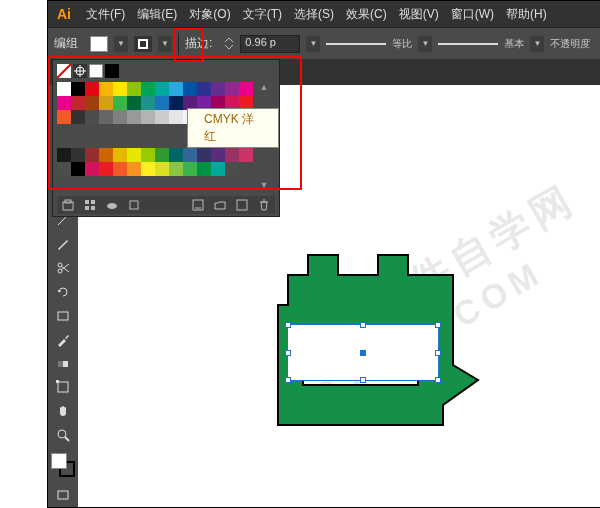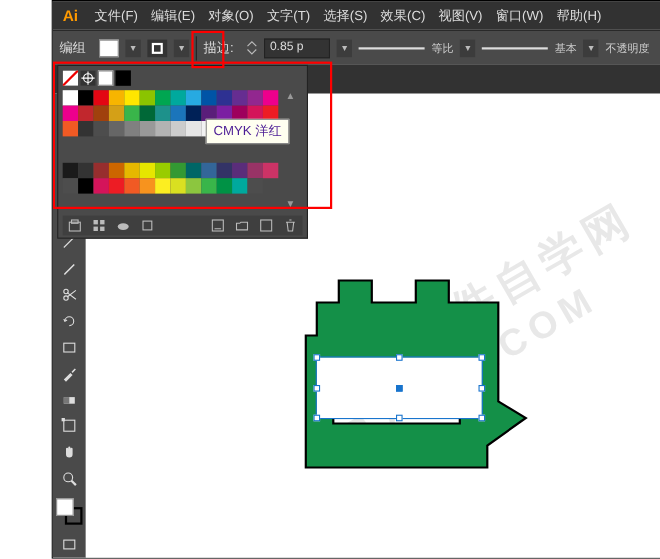--- a/index.html
+++ b/index.html
@@ -45,21 +45,21 @@
   .sw-top { display:flex; align-items:center; gap:2px; margin-bottom:4px;}
   .sw-ico { width:14px; height:14px; display:flex; align-items:center; justify-content:center;}
   .sw-grid { display:flex; flex-wrap:wrap; align-content:flex-start; width:196px; }
   .sw-cell { width:14px; height:14px; }
   .sw-grid-container { display:flex; }
   .sw-scroll { width:14px; margin-left:4px; display:flex; flex-direction:column; justify-content:space-between; align-items:center; color:#999; font-size:9px;}
   .sw-row-sep { height:10px; width:100%;}
   .sw-bottom { display:flex; align-items:center; gap:8px; margin-top:6px; height:18px; background:#3f3f3f; padding:0 4px;}
   .sw-bottom .ic { width:14px; height:14px; display:flex; align-items:center; justify-content:center; color:#bbb; }
   .sw-bottom .sp { flex:1; }
-  .tooltip { position:absolute; background:#fffff0; color:#4c1d95; border:1px solid #888; padding:2px 6px; font-size:12px; left:134px; top:48px;}
+  .tooltip { position:absolute; background:#fffff0; color:#a16207; border:1px solid #888; padding:2px 16px; font-size:12px; left:134px; top:48px;}
   
   .red-call1 { position:absolute; left:126px; top:27px; width:30px; height:34px; border:2px solid #f00; z-index:20; pointer-events:none;}
   .red-call2 { position:absolute; left:0px; top:55px; width:254px; height:134px; border:2px solid #f00; z-index:20; pointer-events:none;}
 </style>
 </head>
 <body>
 
 <div class="app">
 
   <div class="menubar">
@@ -86,21 +86,21 @@
     <div class="sep"></div>
     <span class="ctrl-label">描边:</span>
     <div style="display:flex;flex-direction:column;gap:1px;">
       <svg width="10" height="6">
           <path d="M1 5 L5 1 L9 5" stroke="#bbb" fill="none"></path>
         </svg>
       <svg width="10" height="6">
           <path d="M1 1 L5 5 L9 1" stroke="#bbb" fill="none"></path>
         </svg>
     </div>
-    <div class="num-field">0.85 p</div>
+    <div class="num-field">0.96 p</div>
     <div class="dd-arrow">▼</div>
     <div class="line-preview">
         <div class="ln"></div>
       </div>
     <span class="small-txt">等比</span>
     <div class="dd-arrow">▼</div>
     <div class="line-preview">
         <div class="ln"></div>
       </div>
     <span class="small-txt">基本</span>

